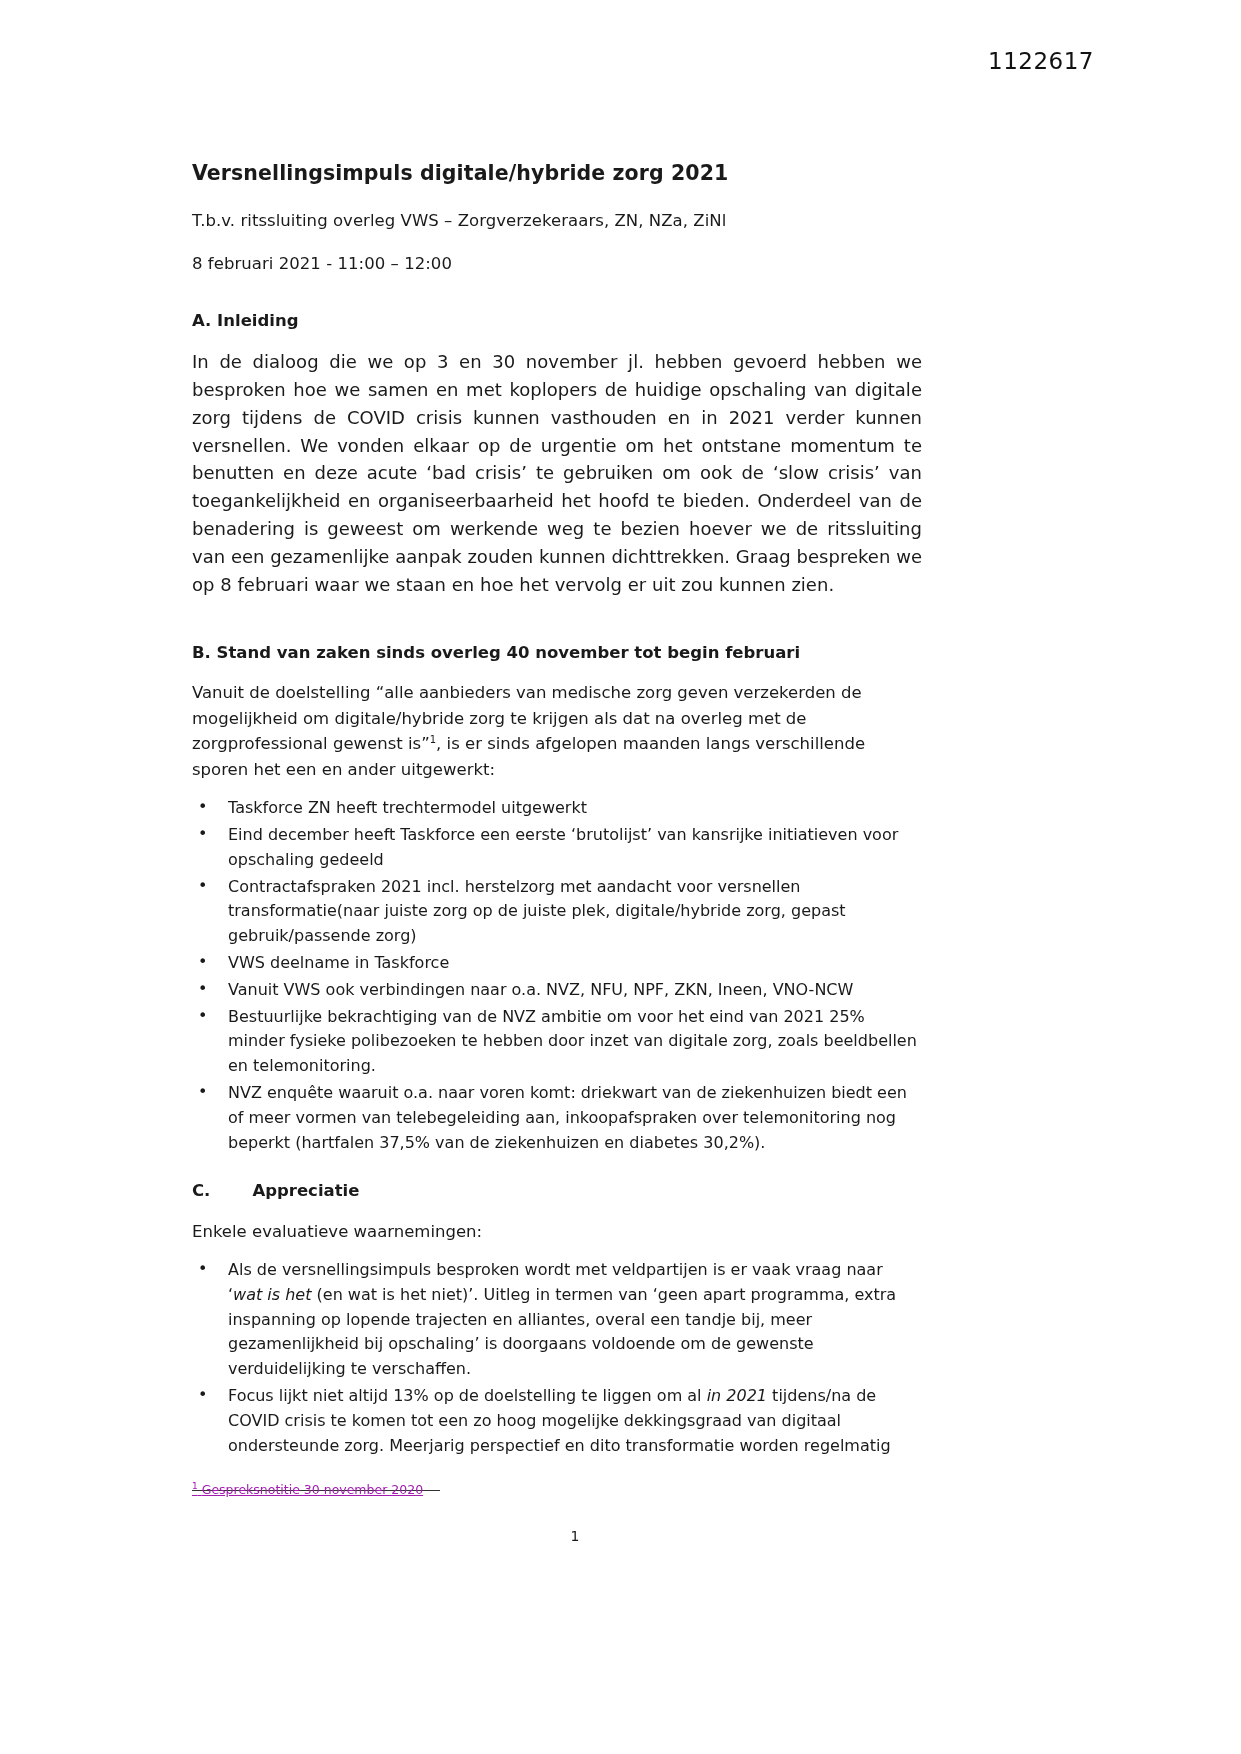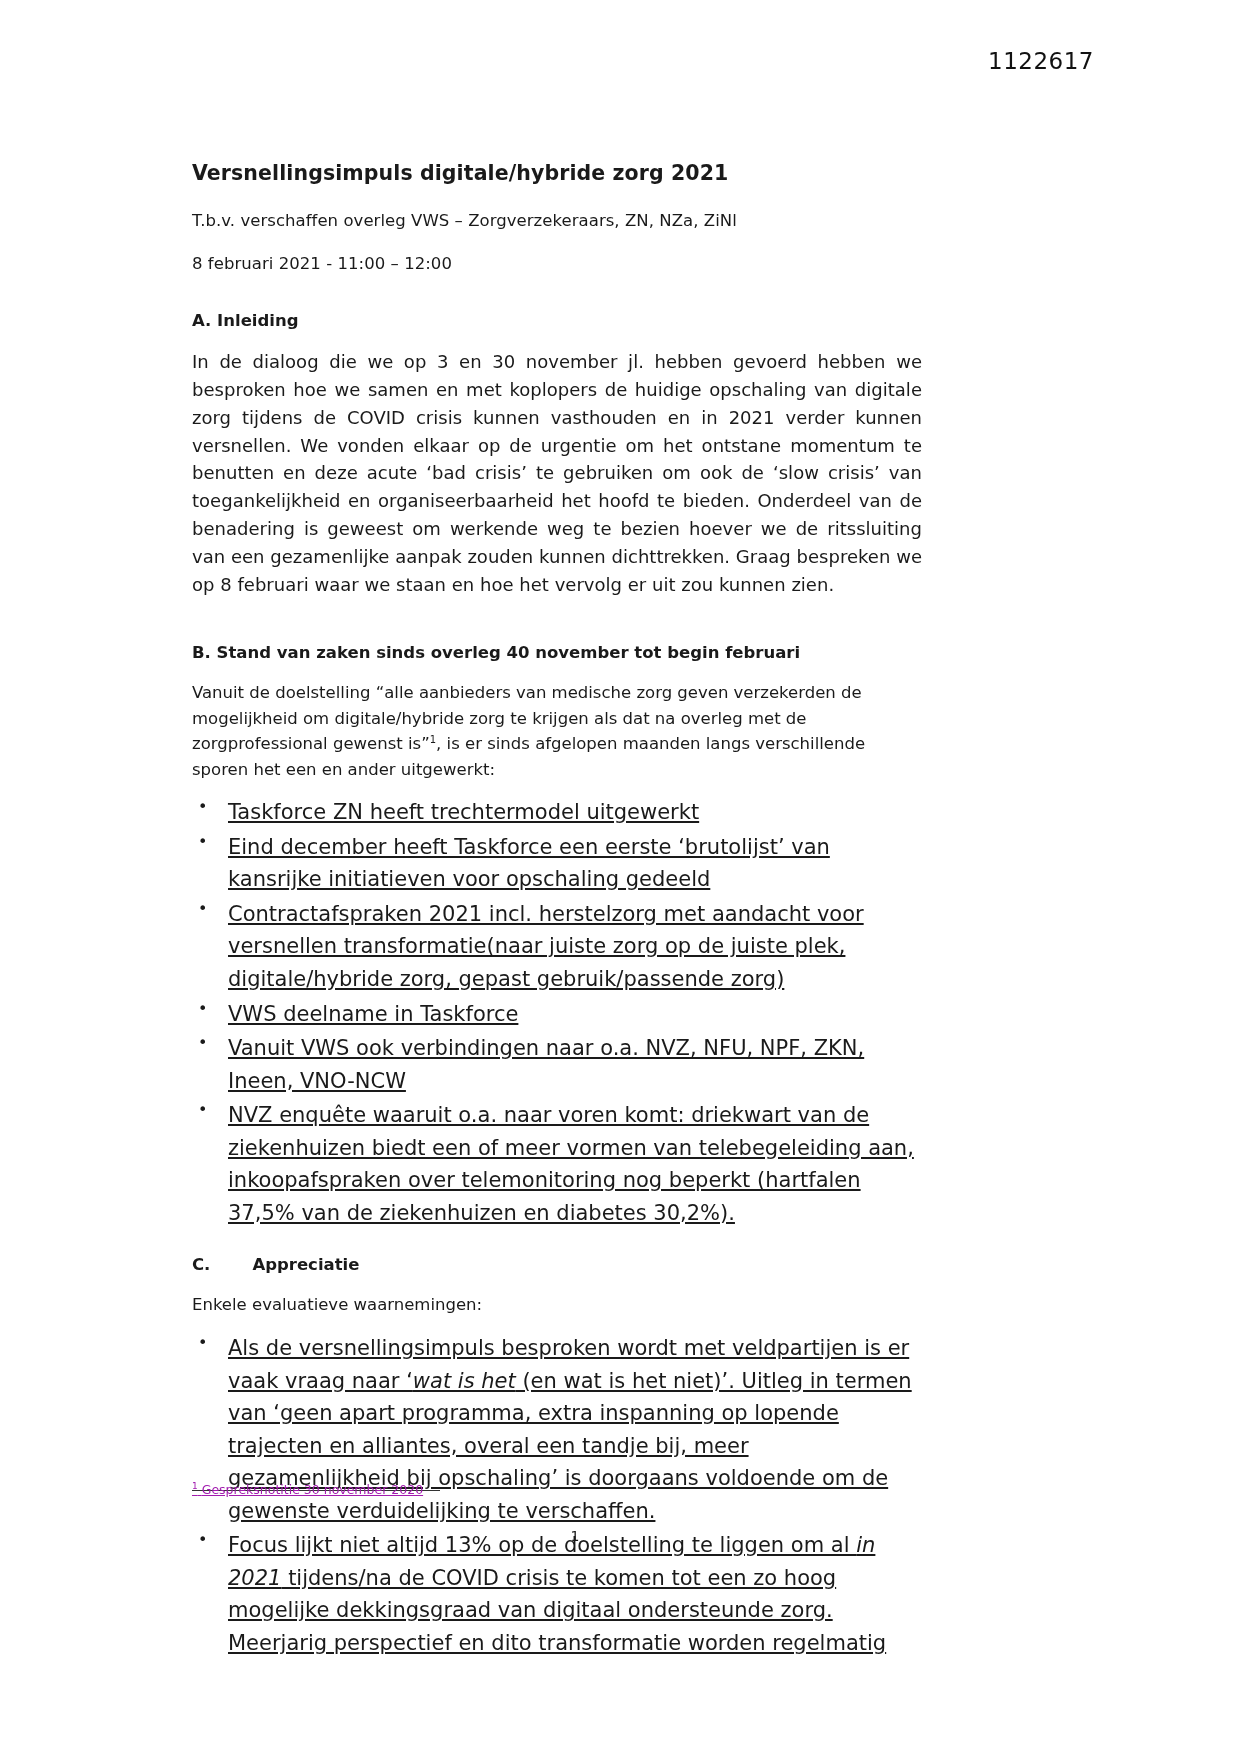--- a/index.html
+++ b/index.html
@@ -78,25 +78,24 @@
     line-height: 1.55;
     margin: 0 0 14px 0;
   }
   ul.bullets {
     list-style: none;
     margin: 0 0 24px 0;
     padding: 0;
   }
   ul.bullets li {
     position: relative;
-    font-size: 21px;
+    font-size: 16px;
     line-height: 1.55;
     padding-left: 36px;
     margin-bottom: 2px;
-    text-decoration: underline;
   }
   ul.bullets li:before {
     content: "\2022";
     position: absolute;
     left: 6px;
     top: -1px;
     font-size: 16px;
   }
   .block-gap-b {
     margin-top: 42px;
@@ -146,39 +145,40 @@
 <body>
 
 <div class="page">
 
   <div class="doc-id">1122617</div>
 
   <div class="content">
 
     <h1 class="title">Versnellingsimpuls digitale/hybride zorg 2021</h1>
 
-    <p class="subtitle">T.b.v. verschaffen overleg VWS – Zorgverzekeraars, ZN, NZa, ZiNl</p>
+    <p class="subtitle">T.b.v. ritssluiting overleg VWS – Zorgverzekeraars, ZN, NZa, ZiNl</p>
 
     <p class="datetime">8 februari 2021 - 11:00 – 12:00</p>
 
     <h2 class="section">A. Inleiding</h2>
 
     <p class="body">In de dialoog die we op 3 en 30 november jl. hebben gevoerd hebben we besproken hoe we samen en met koplopers de huidige opschaling van digitale zorg tijdens de COVID crisis kunnen vasthouden en in 2021 verder kunnen versnellen. We vonden elkaar op de urgentie om het ontstane momentum te benutten en deze acute ‘bad crisis’ te gebruiken om ook de ‘slow crisis’ van toegankelijkheid en organiseerbaarheid het hoofd te bieden. Onderdeel van de benadering is geweest om werkende weg te bezien hoever we de ritssluiting van een gezamenlijke aanpak zouden kunnen dichttrekken. Graag bespreken we op 8 februari waar we staan en hoe het vervolg er uit zou kunnen zien.</p>
 
     <div class="block-gap-b">
       <h2 class="section">B. Stand van zaken sinds overleg 40 november tot begin februari</h2>
 
       <p class="lead"><span>Vanuit de doelstelling “alle aanbieders van medische zorg geven verzekerden de mogelijkheid om digitale/hybride zorg te krijgen als dat na overleg met de zorgprofessional gewenst is”</span><span class="sup">1</span><span>, is er sinds afgelopen maanden langs verschillende sporen het een en ander uitgewerkt:</span></p>
 
       <ul class="bullets">
         <li>Taskforce ZN heeft trechtermodel uitgewerkt</li>
         <li>Eind december heeft Taskforce een eerste ‘brutolijst’ van kansrijke initiatieven voor opschaling gedeeld</li>
         <li>Contractafspraken 2021 incl. herstelzorg met aandacht voor versnellen transformatie(naar juiste zorg op de juiste plek, digitale/hybride zorg, gepast gebruik/passende zorg)</li>
         <li>VWS deelname in Taskforce</li>
         <li>Vanuit VWS ook verbindingen naar o.a. NVZ, NFU, NPF, ZKN, Ineen, VNO-NCW</li>
+        <li>Bestuurlijke bekrachtiging van de NVZ ambitie om voor het eind van 2021 25% minder fysieke polibezoeken te hebben door inzet van digitale zorg, zoals beeldbellen en telemonitoring.</li>
         <li>NVZ enquête waaruit o.a. naar voren komt: driekwart van de ziekenhuizen biedt een of meer vormen van telebegeleiding aan, inkoopafspraken over telemonitoring nog beperkt (hartfalen 37,5% van de ziekenhuizen en diabetes 30,2%).</li>
       </ul>
     </div>
 
     <div class="block-gap-c">
       <h2 class="section sec-c"><span>C.</span><span class="sec-c-inner">Appreciatie</span></h2>
 
       <p class="lead">Enkele evaluatieve waarnemingen:</p>
 
       <ul class="bullets">

